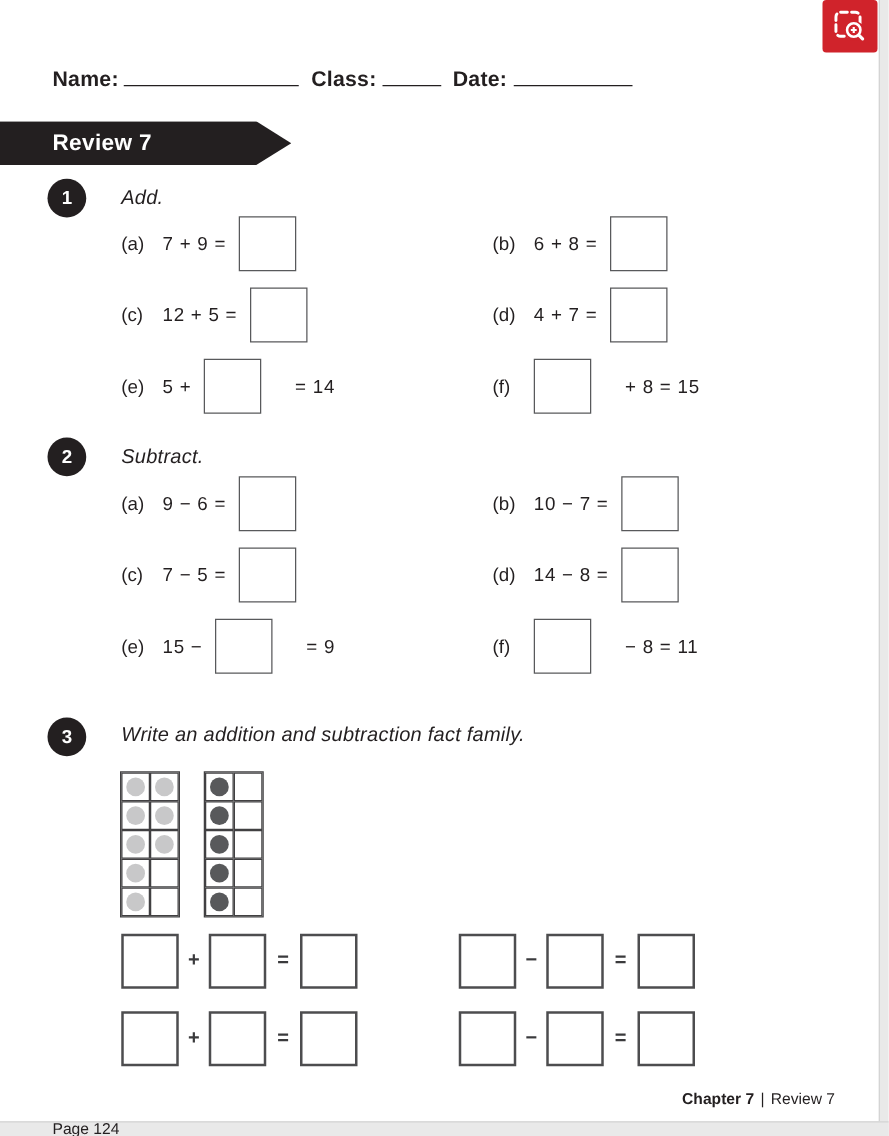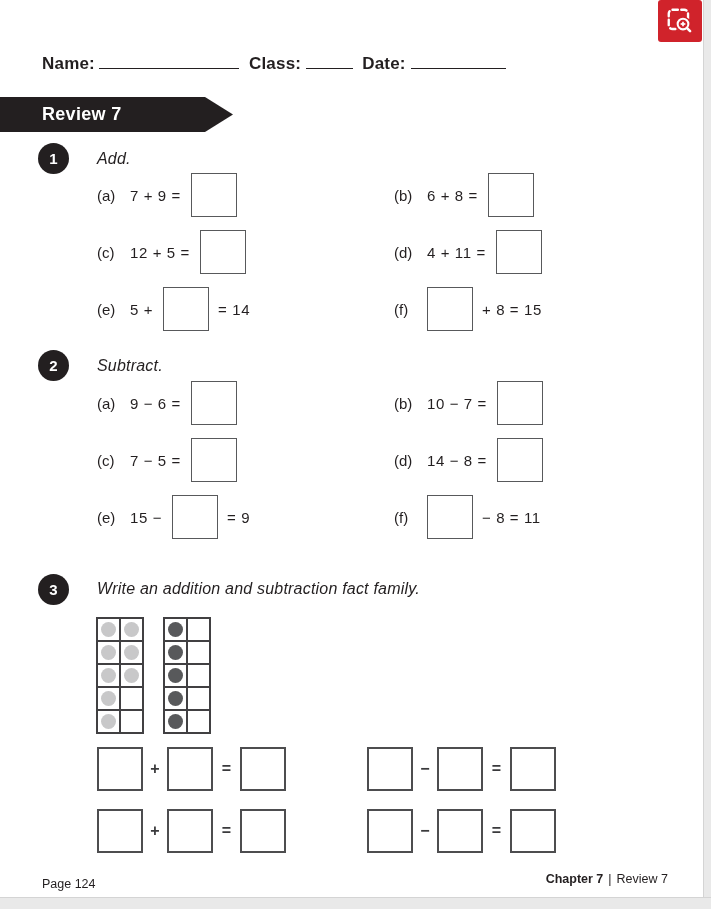--- a/index.html
+++ b/index.html
@@ -43,21 +43,21 @@
             display:flex; align-items:center; justify-content:center; }
   .qbadge-1 { top:143px; } .qbadge-2 { top:350px; } .qbadge-3 { top:574px; }
 
   .instr { position:absolute; left:97px; font-size:16px; letter-spacing:0.2px;font-style:italic; }
   .instr-1 { top:150px; } .instr-2 { top:357px; } .instr-3 { top:580px; }
 
   
   .prob { position:absolute; display:flex; align-items:center; height:46px; font-size:15px; }
   .plabel { flex:none; width:26px; margin-right:7px; }
   .pexpr  { margin-right:10px; letter-spacing:0.6px; white-space:pre; }
-  .pafter { margin-left:9px;  letter-spacing:0.6px; white-space:pre; }
+  .pafter { margin-left:27px;  letter-spacing:0.6px; white-space:pre; }
   .abox   { flex:none; width:46px; height:44px; border:1.6px solid #58595b; background:#ffffff; }
 
   
   .frame { position:absolute; top:617px; display:grid; grid-template-columns:repeat(2,23px);
            grid-auto-rows:23px; border:1.5px solid #414042; background:#ffffff; }
   .frame-1 { left:96px; } .frame-2 { left:163px; }
   .cell { border:1px solid #414042; display:flex; align-items:center; justify-content:center; }
   .dot  { width:15px; height:15px; border-radius:50%; }
 
   
@@ -65,21 +65,21 @@
            font-size:16px; font-weight:600; color:#3a3a3c; }
   .eqbox  { flex:none; width:46px; height:44px; border:2px solid #4d4d4f; background:#ffffff; }
   .opspan { width:24px; text-align:center; }
   .eqspan { width:27px; text-align:center; }
   .eq-add1 { left:97px;  top:746px; }
   .eq-add2 { left:97px;  top:808px; }
   .eq-sub1 { left:367px; top:746px; }
   .eq-sub2 { left:367px; top:808px; }
 
   
-  .footer-left  { position:absolute; left:42px;  top:877px; font-size:12.5px;text-align:right; }
+  .footer-left  { position:absolute; left:42px;  top:896px; font-size:12.5px;text-align:right; }
   .footer-right { position:absolute; right:43px; top:872px; font-size:12.5px; display:flex; align-items:baseline; }
   .footer-right .chapter { font-weight:700; }
   .footer-right .sep { margin:0 5px; font-weight:400; }
 </style>
 </head>
 <body>
 
 <div class="edge-right"></div>
 <div class="edge-bottom"></div>
 
@@ -125,21 +125,21 @@
 
 </div>
 <div class="prob" style="left:97px; top:229px">
   <span class="plabel">(c)</span>
   <span class="pexpr">12 + 5 =</span>
   <span class="abox"></span>
 
 </div>
 <div class="prob" style="left:394px; top:229px">
   <span class="plabel">(d)</span>
-  <span class="pexpr">4 + 11 =</span>
+  <span class="pexpr">4 + 7 =</span>
   <span class="abox"></span>
 
 </div>
 <div class="prob" style="left:97px; top:286px">
   <span class="plabel">(e)</span>
   <span class="pexpr">5 +</span>
   <span class="abox"></span>
   <span class="pafter">= 14</span>
 </div>
 <div class="prob" style="left:394px; top:286px">

